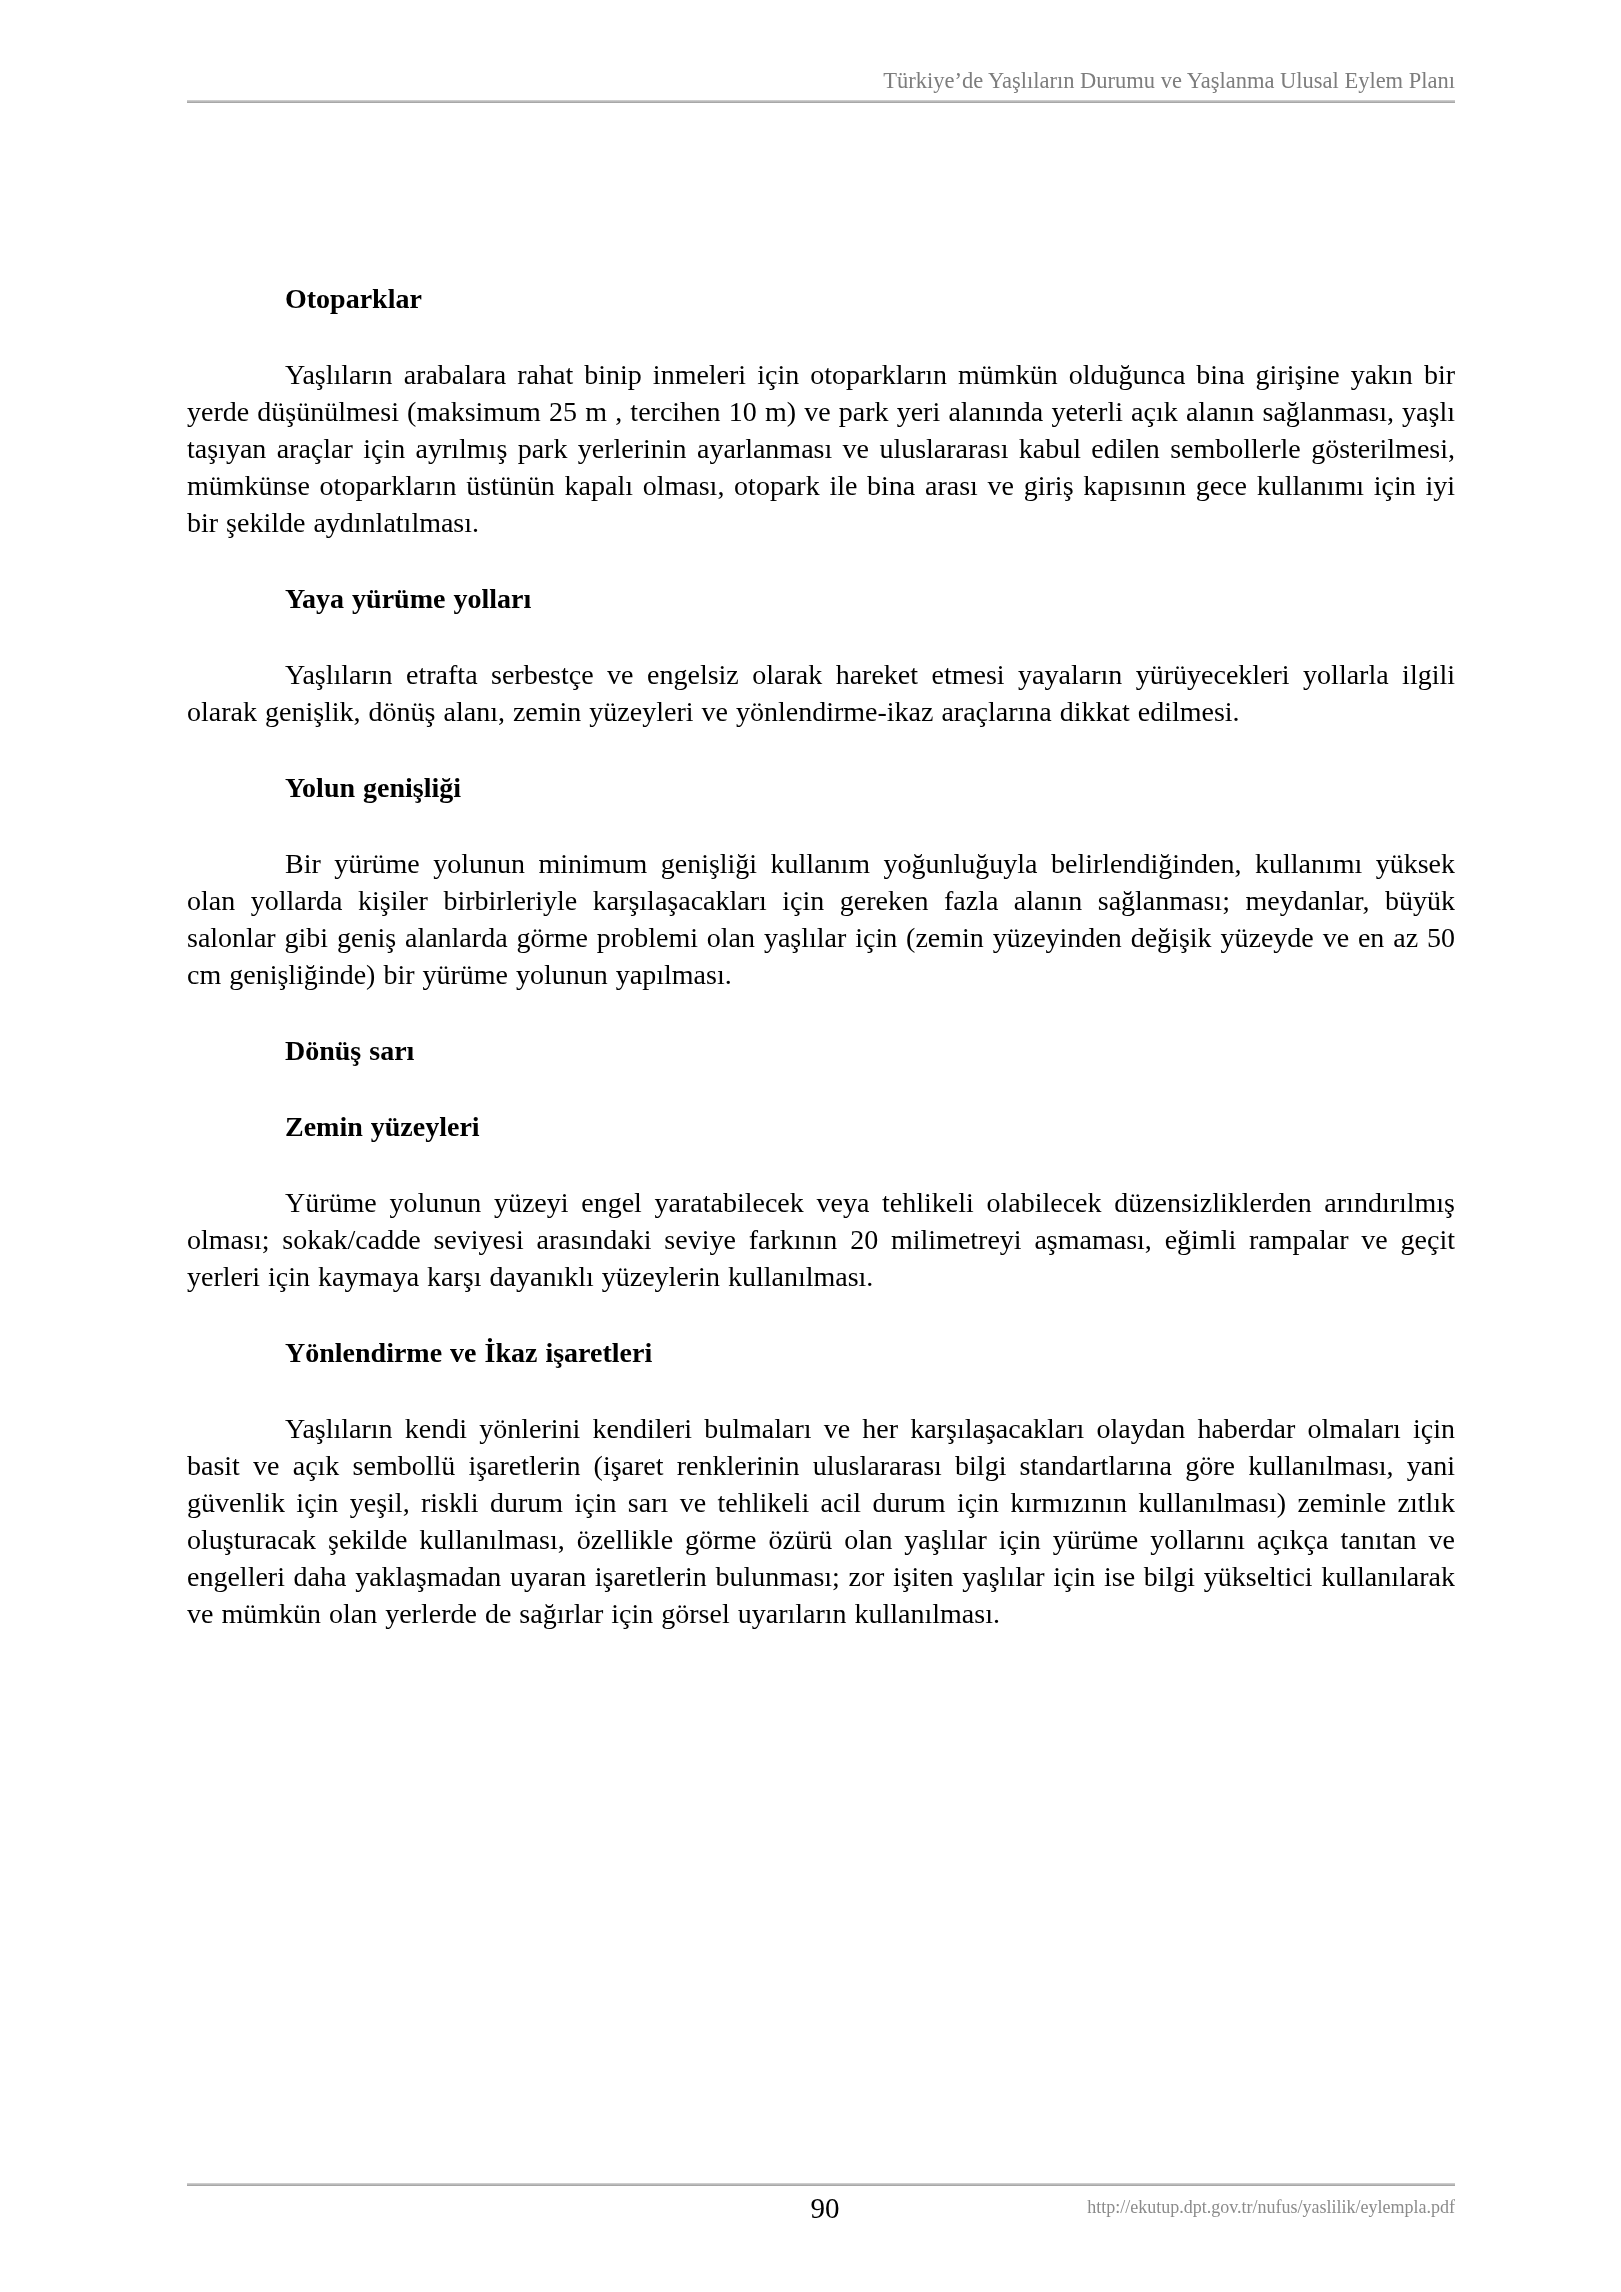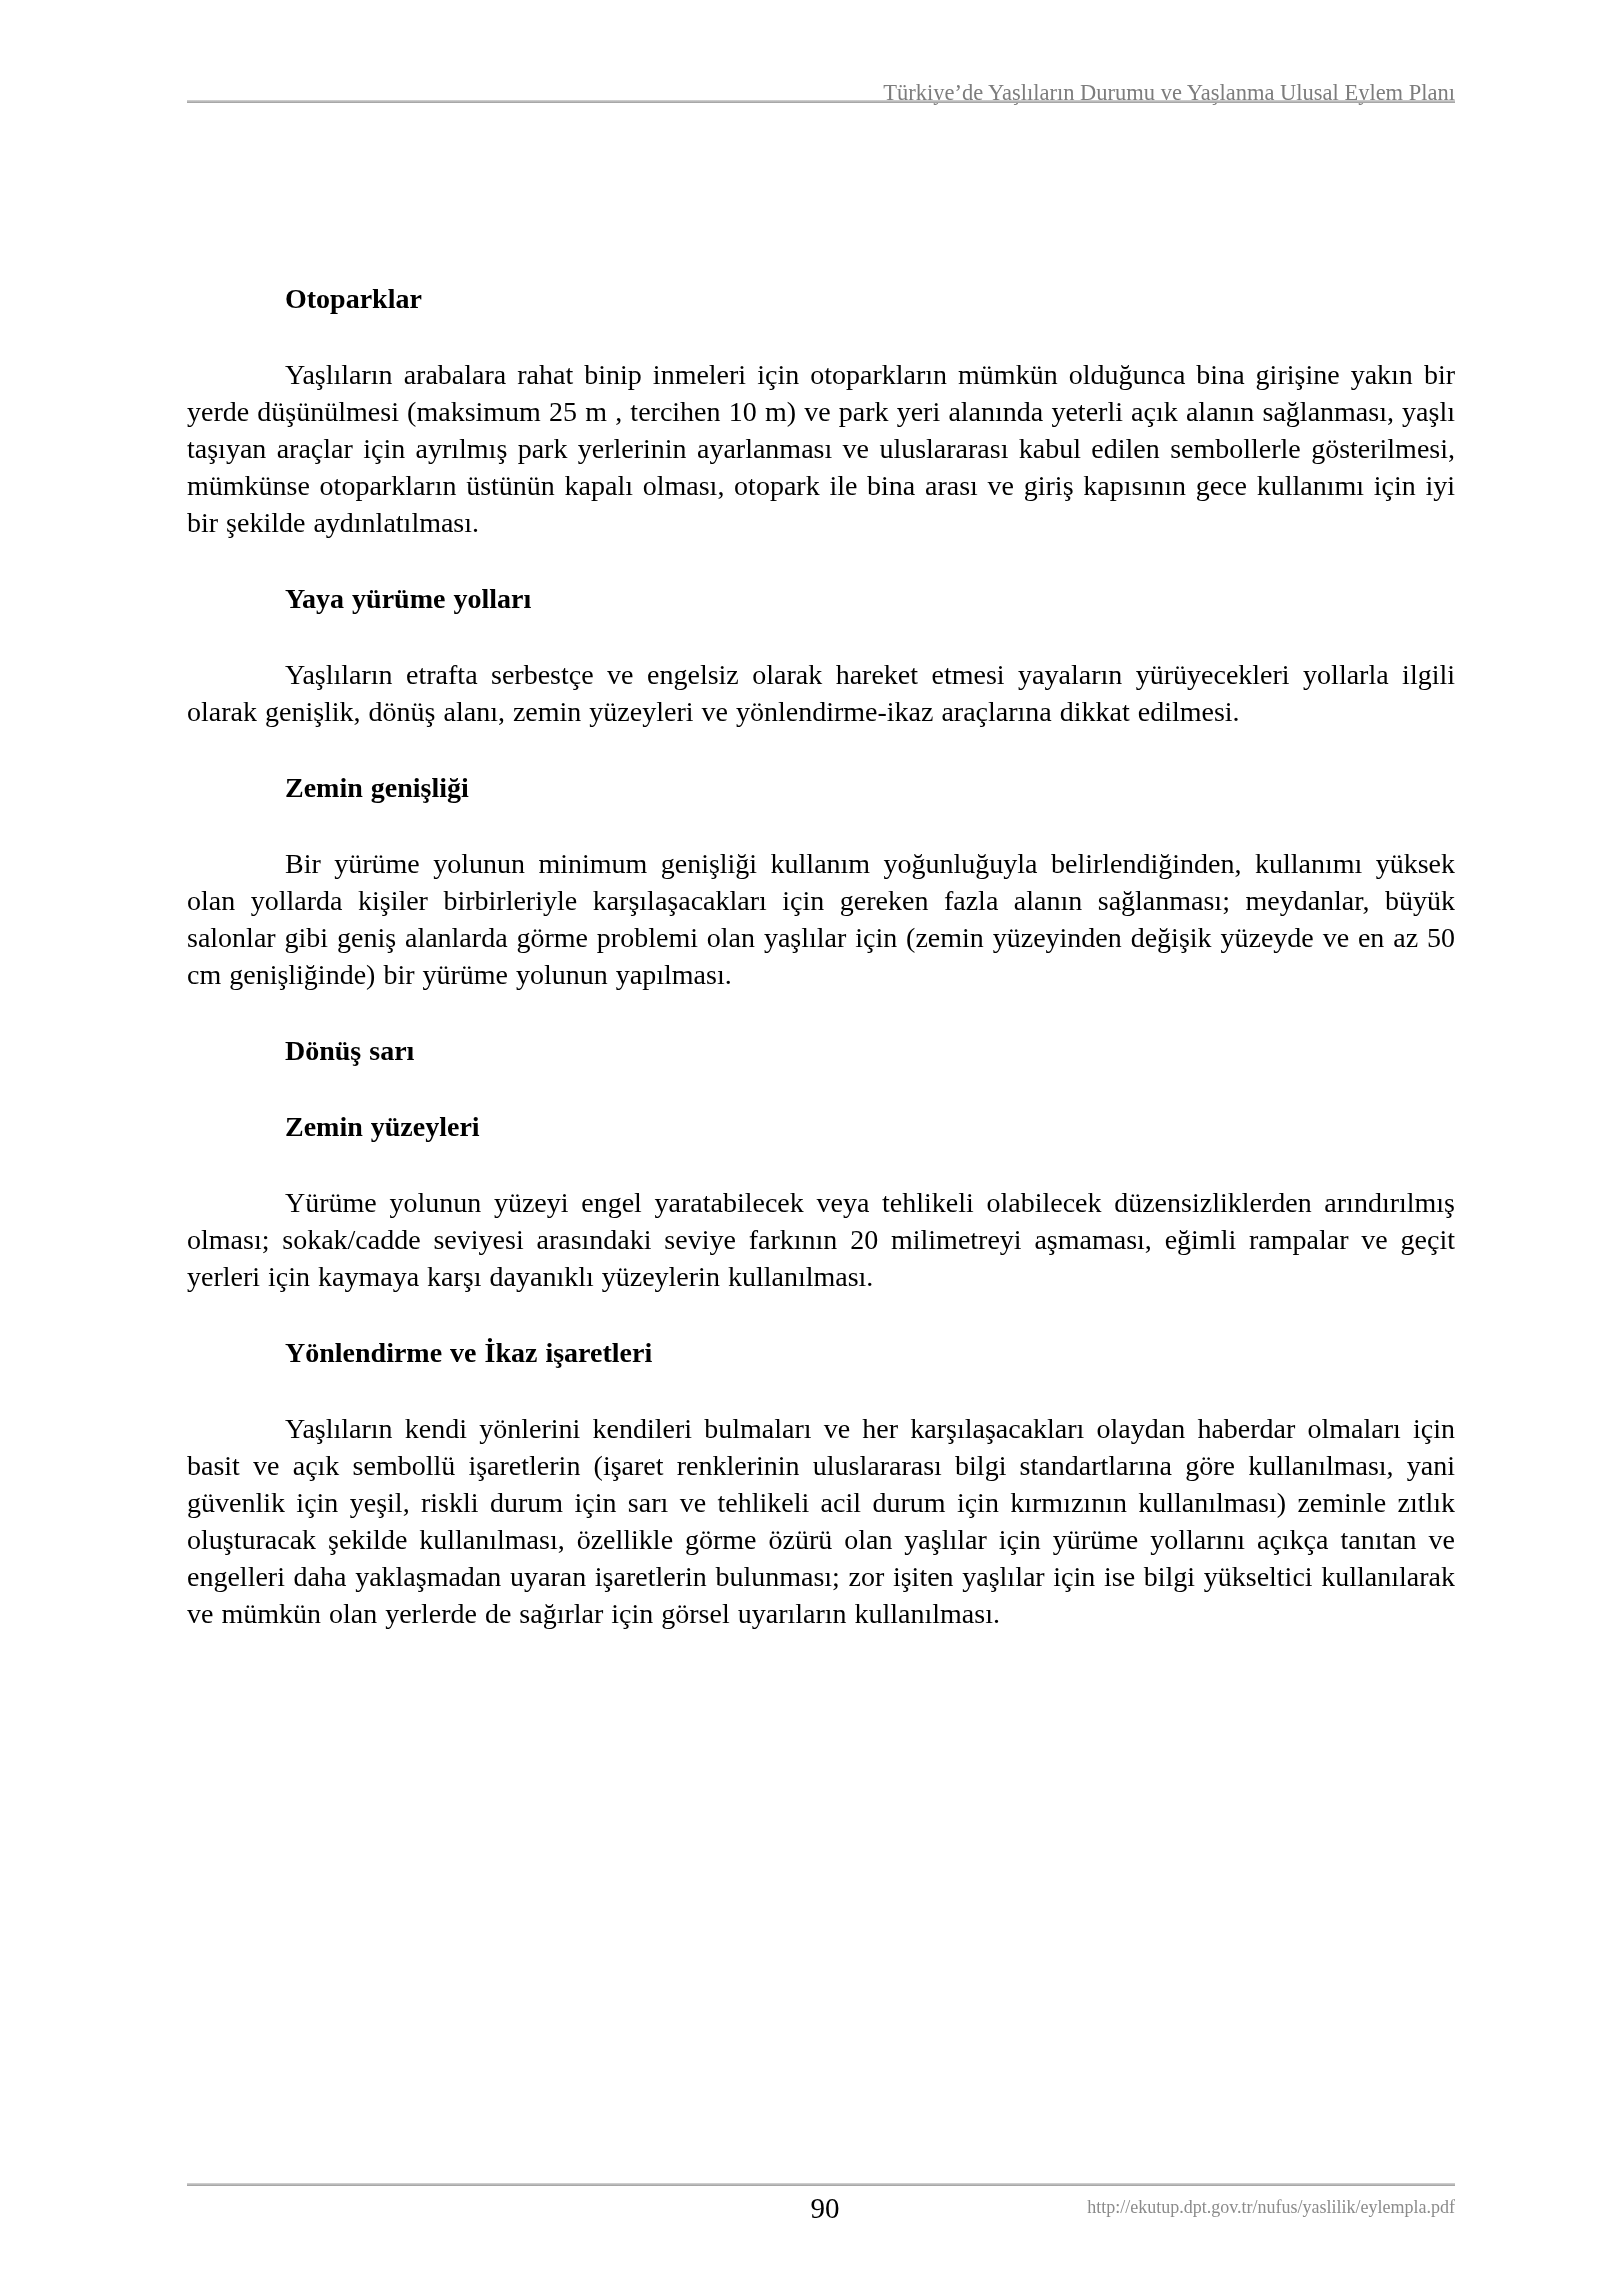--- a/index.html
+++ b/index.html
@@ -12,21 +12,21 @@
     width: 1621px;
     height: 2293px;
     background: #ffffff;
     font-family: "Liberation Serif", "DejaVu Serif", serif;
     color: #000000;
     overflow: hidden;
   }
   
   .header {
     position: absolute;
-    top: 12px;
+    top: 0;
     left: 187px;
     width: 1268px;
     height: 99px;
     display: flex;
     align-items: flex-end;
     justify-content: flex-end;
   }
   .header-title {
     font-size: 22.5px;
     line-height: 29px;
@@ -115,21 +115,21 @@
 
   <div class="content">
 
 
     <div class="heading">Otoparklar</div>
     <p class="para indent">Yaşlıların arabalara rahat binip inmeleri için otoparkların mümkün olduğunca bina girişine yakın bir yerde düşünülmesi (maksimum 25 m , tercihen 10 m) ve park yeri alanında yeterli açık alanın sağlanması, yaşlı taşıyan araçlar için ayrılmış park yerlerinin ayarlanması ve uluslararası kabul edilen sembollerle gösterilmesi, mümkünse otoparkların üstünün kapalı olması, otopark ile bina arası ve giriş kapısının gece kullanımı için iyi bir şekilde aydınlatılması.</p>
 
     <div class="heading">Yaya yürüme yolları</div>
     <p class="para indent">Yaşlıların etrafta serbestçe ve engelsiz olarak hareket etmesi yayaların yürüyecekleri yollarla ilgili olarak genişlik, dönüş alanı, zemin yüzeyleri ve yönlendirme-ikaz araçlarına dikkat edilmesi.</p>
 
-    <div class="heading">Zemin genişliği</div>
+    <div class="heading">Yolun genişliği</div>
     <p class="para indent">Bir yürüme yolunun minimum genişliği kullanım yoğunluğuyla belirlendiğinden, kullanımı yüksek olan yollarda kişiler birbirleriyle karşılaşacakları için gereken fazla alanın sağlanması; meydanlar, büyük salonlar gibi geniş alanlarda görme problemi olan yaşlılar için (zemin yüzeyinden değişik yüzeyde ve en az 50 cm genişliğinde) bir yürüme yolunun yapılması.</p>
 
     <div class="heading">Dönüş sarı</div>
 
     <div class="heading">Zemin yüzeyleri</div>
     <p class="para indent">Yürüme yolunun yüzeyi engel yaratabilecek veya tehlikeli olabilecek düzensizliklerden arındırılmış olması; sokak/cadde seviyesi arasındaki seviye farkının 20 milimetreyi aşmaması, eğimli rampalar ve geçit yerleri için kaymaya karşı dayanıklı yüzeylerin kullanılması.</p>
 
     <div class="heading">Yönlendirme ve İkaz işaretleri</div>
     <p class="para indent">Yaşlıların kendi yönlerini kendileri bulmaları ve her karşılaşacakları olaydan haberdar olmaları için basit ve açık sembollü işaretlerin (işaret renklerinin uluslararası bilgi standartlarına göre kullanılması, yani güvenlik için yeşil, riskli durum için sarı ve tehlikeli acil durum için kırmızının kullanılması) zeminle zıtlık oluşturacak şekilde kullanılması, özellikle görme özürü olan yaşlılar için yürüme yollarını açıkça tanıtan ve engelleri daha yaklaşmadan uyaran işaretlerin bulunması; zor işiten yaşlılar için ise bilgi yükseltici kullanılarak ve mümkün olan yerlerde de sağırlar için görsel uyarıların kullanılması.</p>
 

